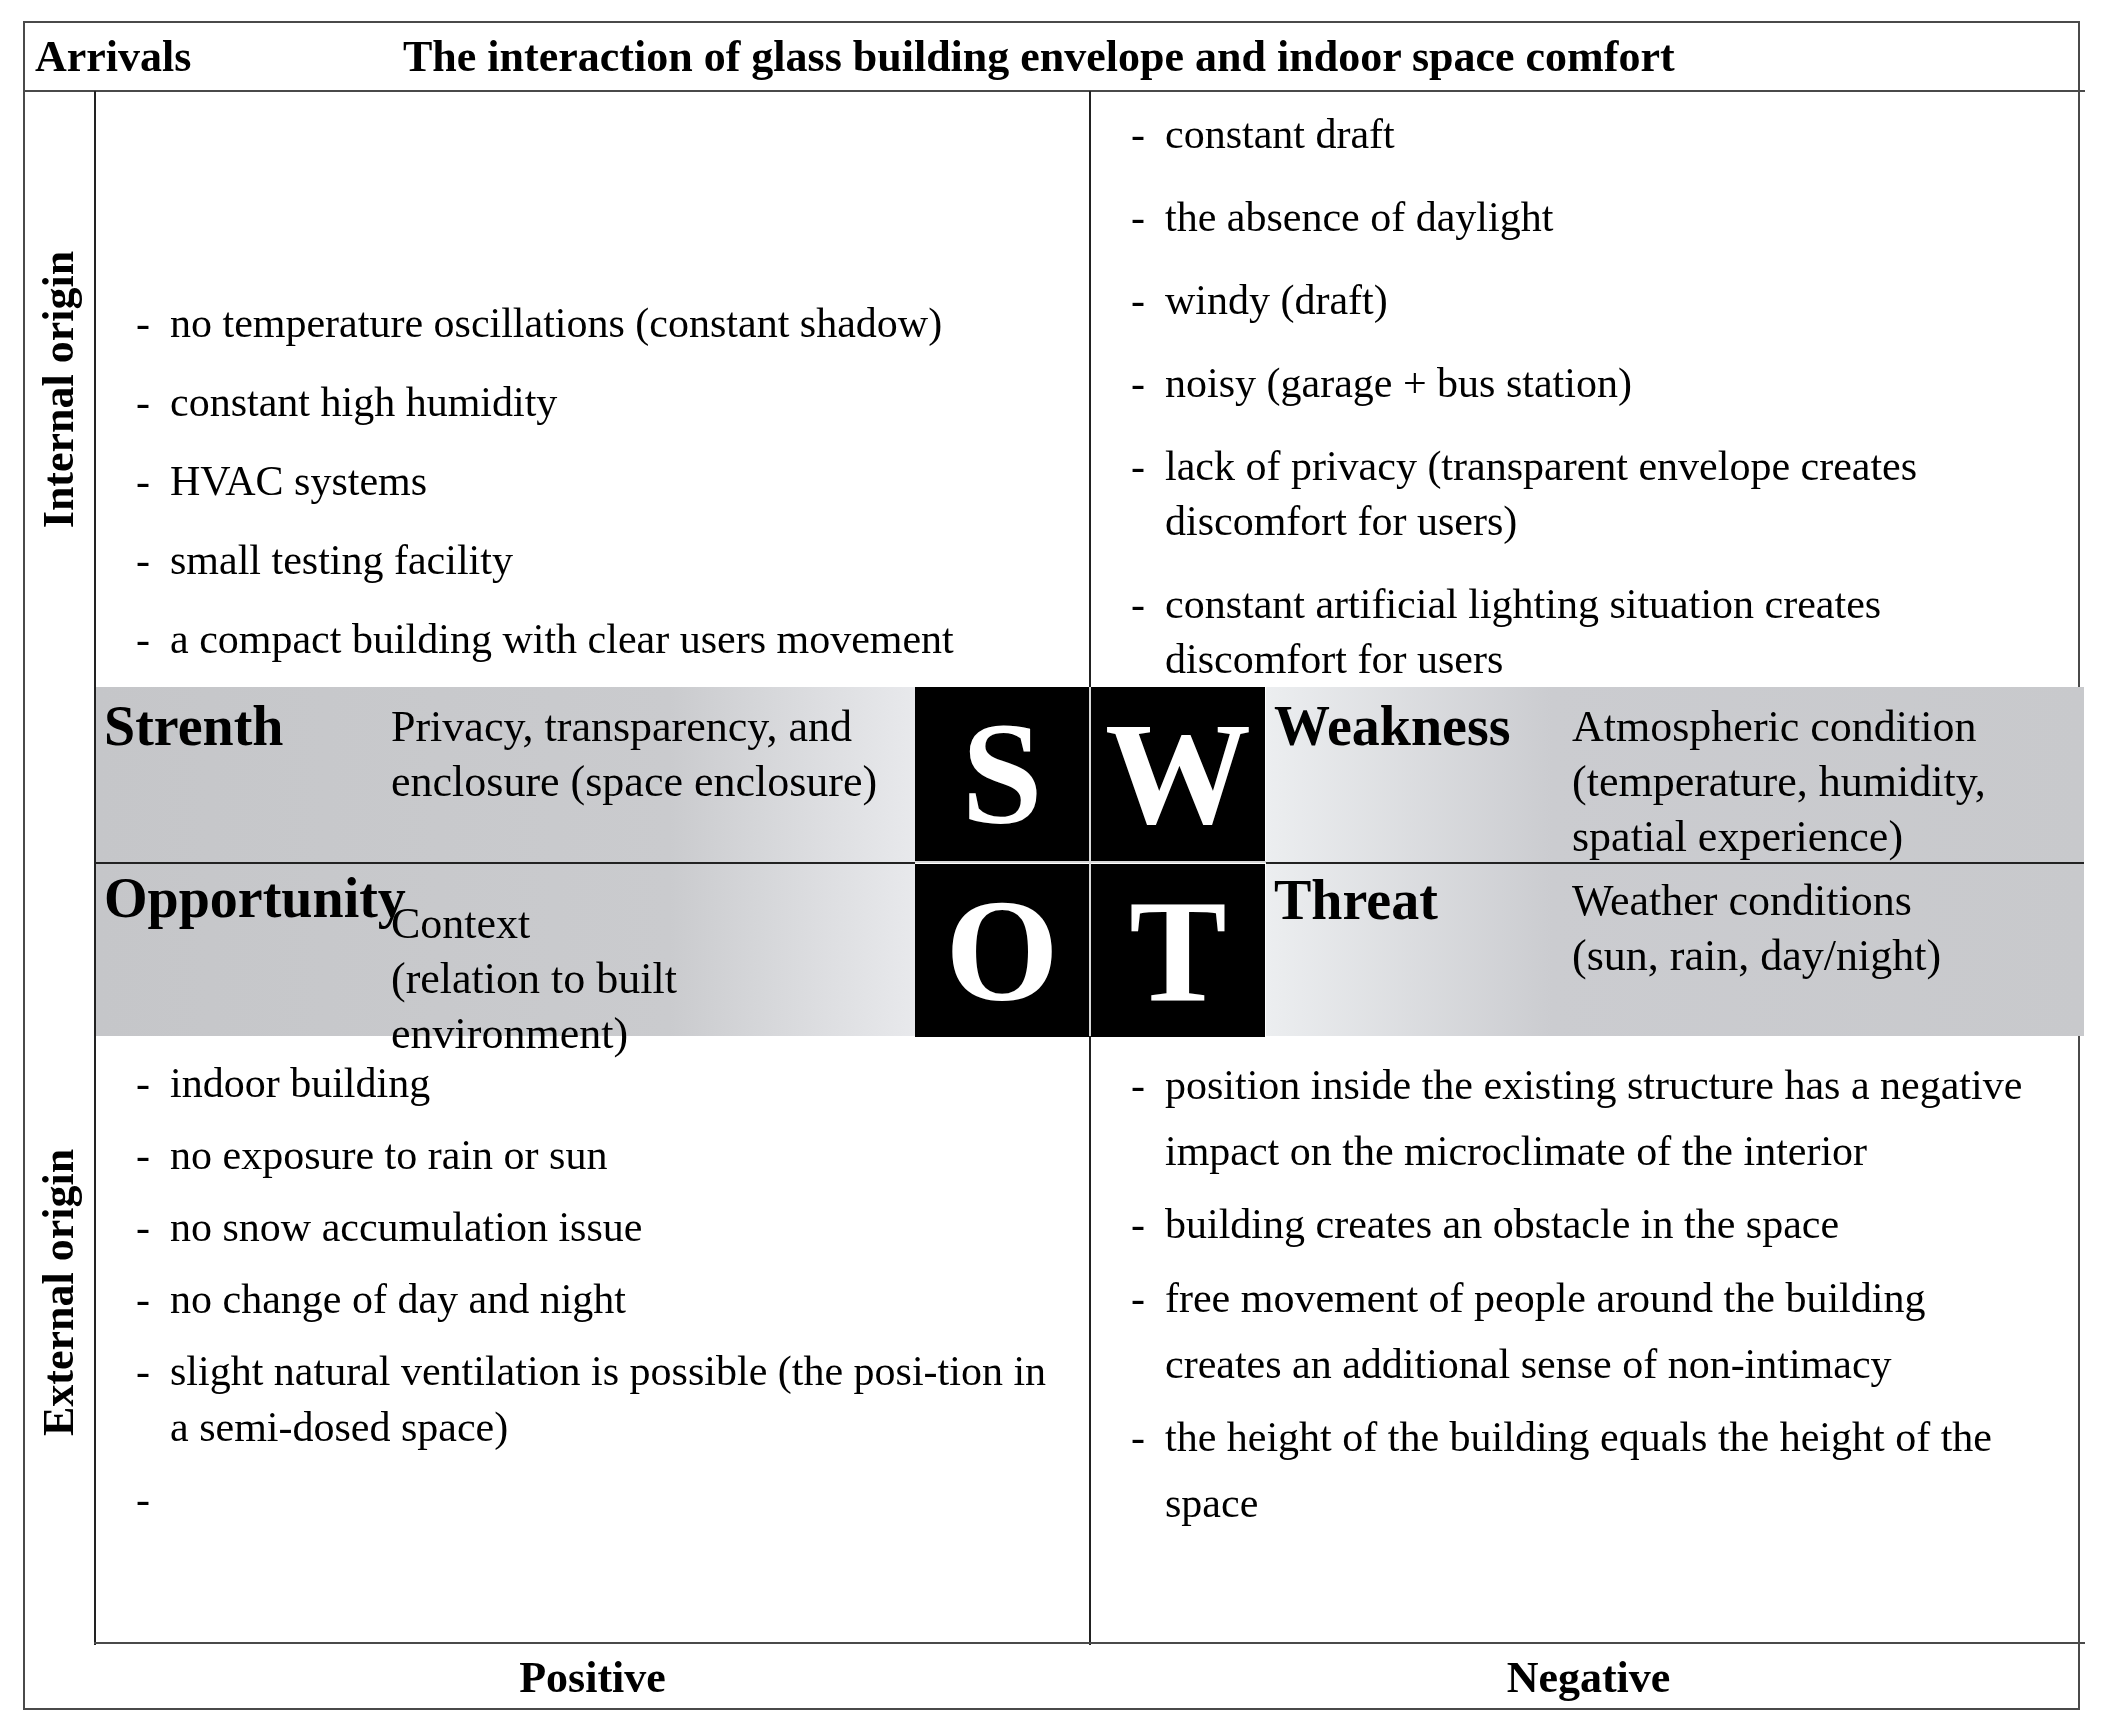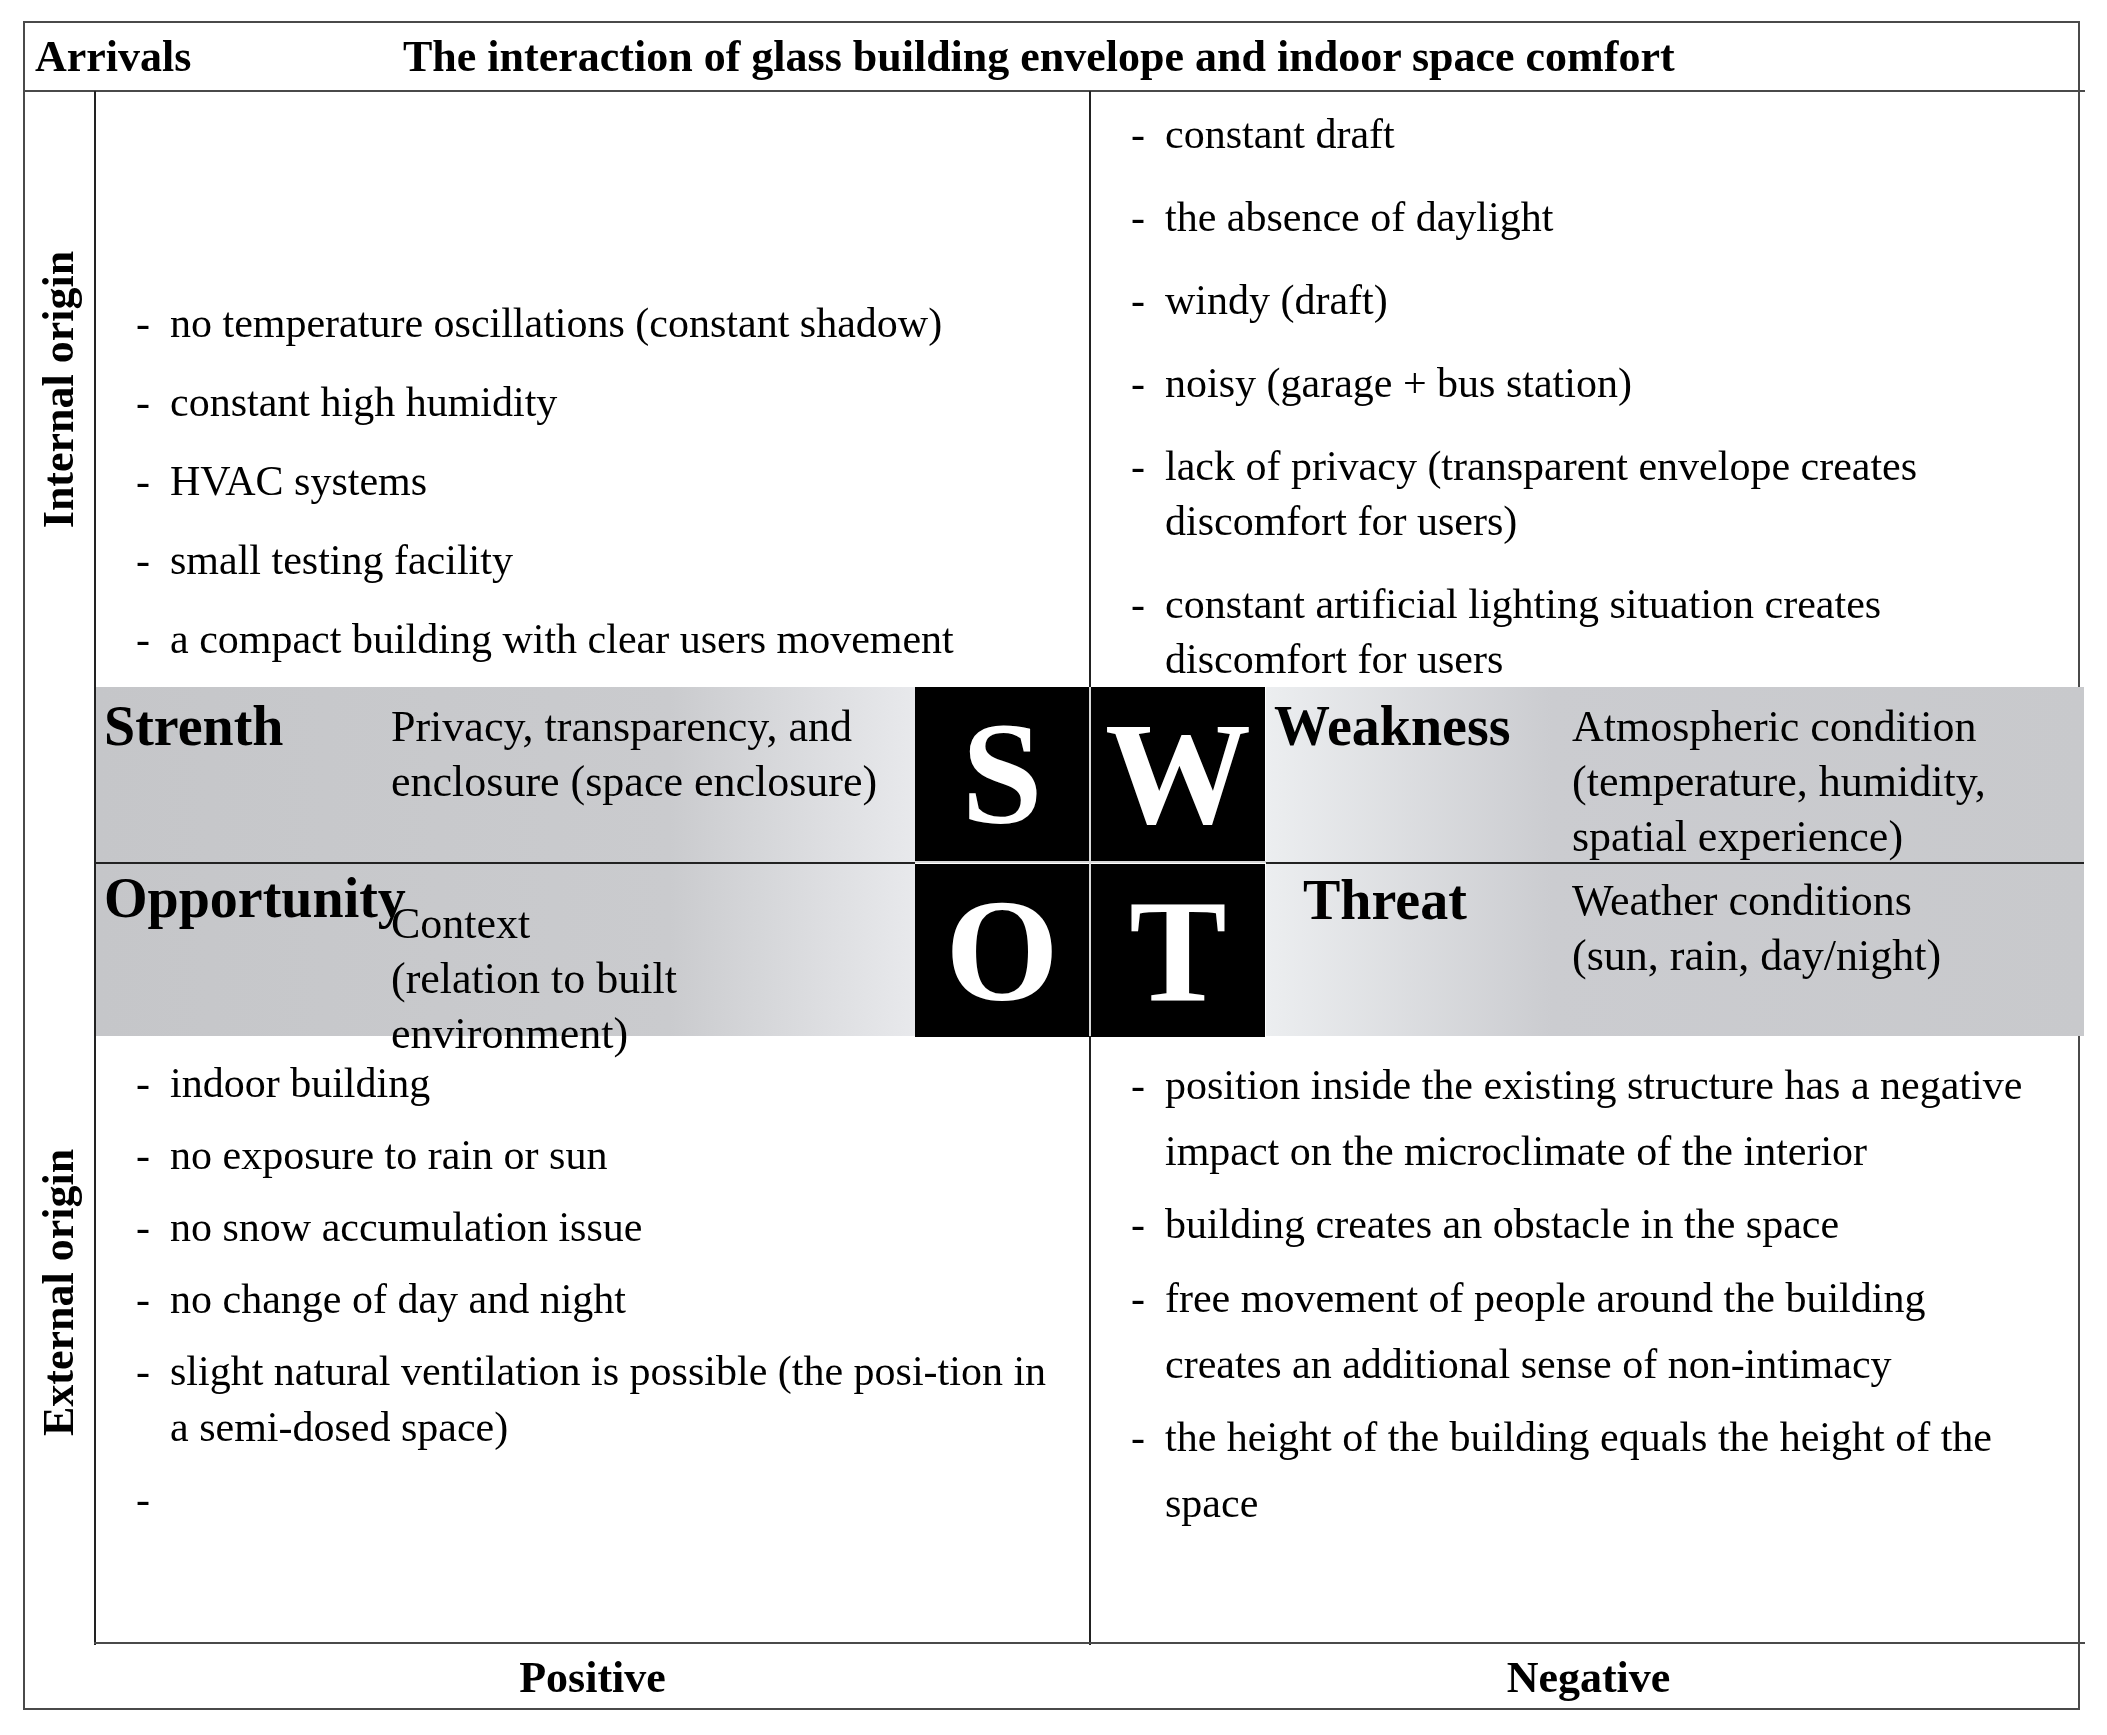--- a/index.html
+++ b/index.html
@@ -90,21 +90,21 @@
 <div class="band-desc" style="left:391px; top:699px;">Privacy, transparency, and
 enclosure (space enclosure)</div>
 <div class="band-title" style="left:104px; top:871px;">Opportunity</div>
 <div class="band-desc" style="left:391px; top:896px;">Context
 (relation to built
 environment)</div>
 <div class="band-title" style="left:1274px; top:699px;">Weakness</div>
 <div class="band-desc" style="left:1572px; top:699px;">Atmospheric condition
 (temperature, humidity,
 spatial experience)</div>
-<div class="band-title" style="left:1274px; top:873px;margin-left:29px;">Threat</div>
+<div class="band-title" style="left:1274px; top:873px;">Threat</div>
 <div class="band-desc" style="left:1572px; top:873px;">Weather conditions
 (sun, rain, day/night)</div>
 
 <ul class="list abs" id="q-ep" style="left:136px; top:1055px; width:930px; line-height:56px;">
     <li><span class="dash">-</span><span>indoor building</span></li>
     <li style="margin-top: 16px;"><span class="dash">-</span><span>no exposure to rain or sun</span></li>
     <li style="margin-top: 16px;"><span class="dash">-</span><span>no snow accumulation issue</span></li>
     <li style="margin-top: 16px;"><span class="dash">-</span><span>no change of day and night</span></li>
     <li style="margin-top: 16px;"><span class="dash">-</span><span>slight natural ventilation is possible (the posi-tion in a semi-dosed space)</span></li>
     <li style="margin-top: 16px;"><span class="dash">-</span></li>

